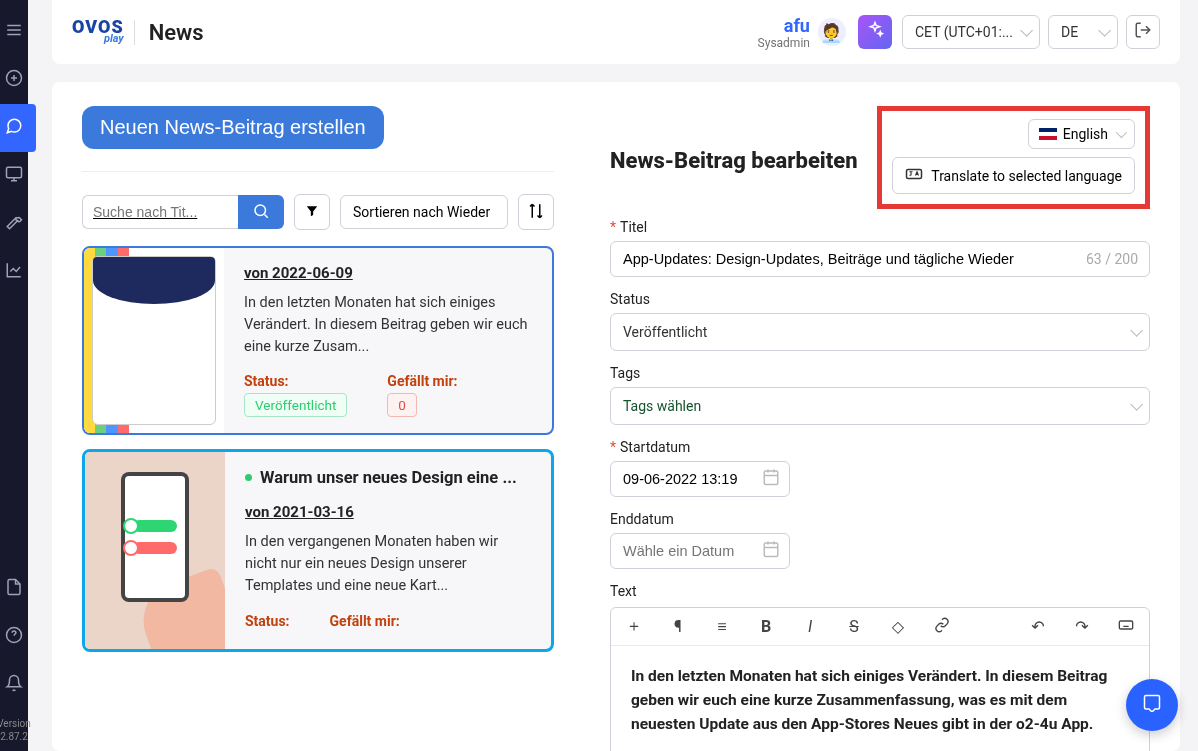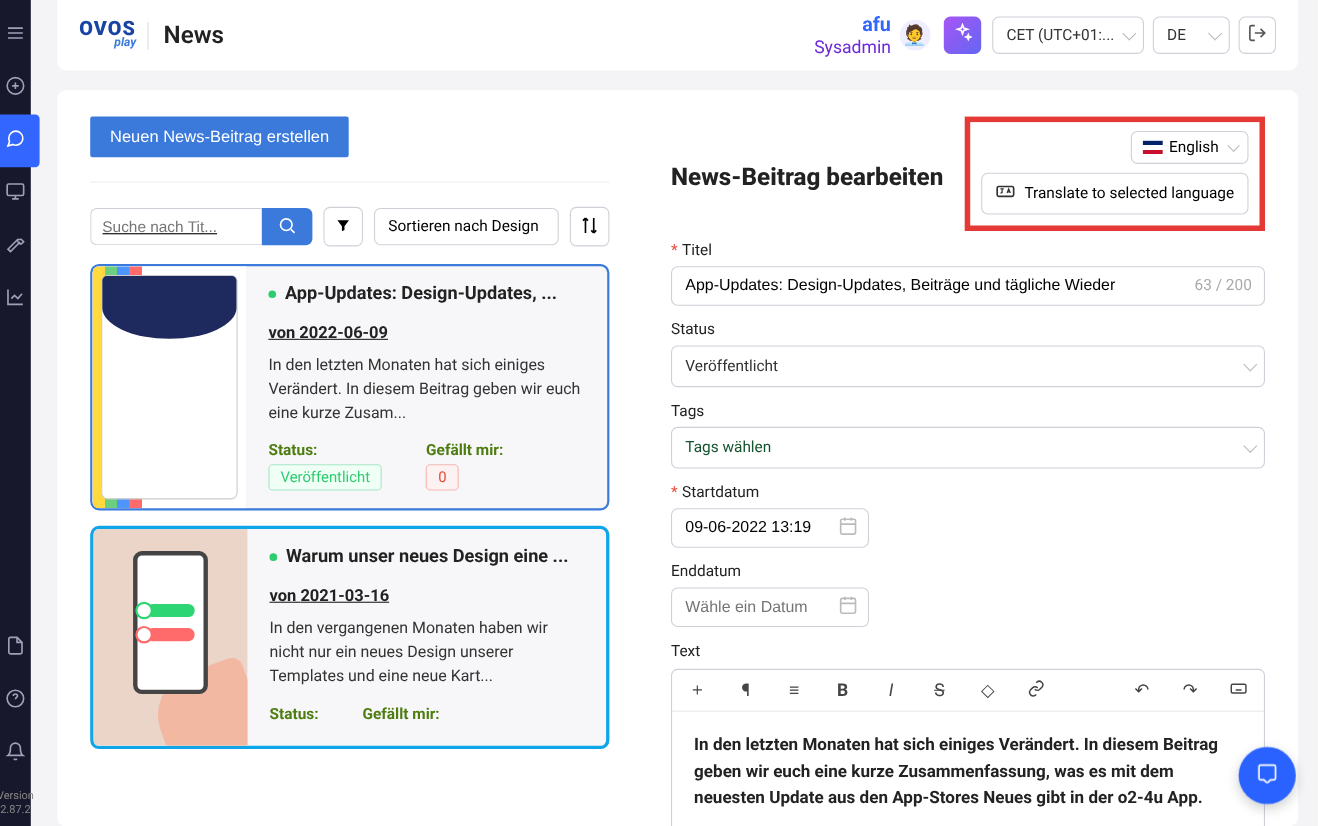--- a/index.html
+++ b/index.html
@@ -20,52 +20,52 @@
     
     
     .topbar { background: white; display: flex; align-items: center; height: 64px; padding: 0 20px; border-radius: 0 0 8px 8px; margin-bottom: 18px; }
     .brand { display: flex; align-items: center; gap: 10px; }
     .brand-logo { font-weight: 900; font-size: 18px; color: #1944a3; letter-spacing: 1px; line-height: 0.8; }
     .brand-logo .play { color: #3b7adb; font-size: 11px; font-style: italic; display: block; text-align: right; letter-spacing: 0; font-weight: 700; }
     .brand-title { font-size: 22px; font-weight: 600; color: #222; border-left: 1px solid #ddd; padding-left: 14px; }
     .topbar-spacer { flex: 1; }
     .topbar-user { text-align: right; margin-right: 8px; }
     .topbar-user .name { color: #3366ff; font-weight: 700; font-size: 18px; }
-    .topbar-user .role { color: #6d28d9; font-size: 16px; }
+    .topbar-user .role { color: #737373; font-size: 12px; }
     .avatar { width: 28px; height: 28px; border-radius: 50%; background: #eef; display: flex; align-items: center; justify-content: center; font-size: 18px; margin-right: 12px; }
     .sparkle-btn { width: 34px; height: 34px; background: linear-gradient(135deg, #a855f7, #6366f1); border-radius: 6px; display: flex; align-items: center; justify-content: center; color: white; margin-right: 10px; cursor: pointer; }
     .select-box { border: 1px solid #d0d0d8; border-radius: 6px; height: 34px; padding: 0 26px 0 12px; display: flex; align-items: center; font-size: 14px; color: #333; margin-right: 8px; cursor: pointer; position: relative; background: white; }
     .select-box::after { content: ''; position: absolute; right: 10px; width: 8px; height: 8px; border-right: 1.5px solid #bbb; border-bottom: 1.5px solid #bbb; transform: rotate(45deg) translateY(-3px); }
     .logout-btn { width: 34px; height: 34px; border: 1px solid #d0d0d8; border-radius: 6px; display: flex; align-items: center; justify-content: center; color: #555; cursor: pointer; }
 
     
     .content { flex: 1; background: white; border-radius: 8px; display: flex; padding: 24px 30px; gap: 56px; overflow: hidden; }
     .left-panel { width: 472px; display: flex; flex-direction: column; }
     .right-panel { flex: 1; }
     
-    .primary-btn { background: #3b7adb; color: white; border: none; padding: 10px 18px; border-radius: 2px; font-size: 15px; font-weight: 500; cursor: pointer; }
+    .primary-btn { background: #3b7adb; color: white; border: none; padding: 10px 18px; border-radius: 12px; font-size: 20px; font-weight: 500; cursor: pointer; }
     .divider-hr { border: none; border-top: 1px solid #eee; margin: 22px 0; }
     
     .filter-row { display: flex; gap: 10px; margin-bottom: 16px; align-items: center; }
     .search-group { display: flex; flex: 0 0 auto; }
     .search-input { border: 1px solid #d0d0d8; border-right: none; border-radius: 6px 0 0 6px; padding: 8px 10px; width: 156px; font-size: 14px; text-decoration: underline; }
     .search-btn { background: #3b7adb; color: white; border: none; border-radius: 0 6px 6px 0; width: 46px; display: flex; align-items: center; justify-content: center; cursor: pointer; }
     .icon-btn { border: 1px solid #d0d0d8; background: white; border-radius: 6px; width: 36px; height: 36px; display: flex; align-items: center; justify-content: center; cursor: pointer; }
     .sort-select { border: 1px solid #d0d0d8; border-radius: 6px; padding: 8px 12px; font-size: 14px; cursor: pointer; flex: 1; background: white; }
     
     .news-card { border: 3px solid #0ea5e9; border-radius: 8px; display: flex; margin-bottom: 14px; overflow: hidden; background: #f7f7f9; cursor: pointer; }
     .news-card.selected { border: 2px solid #3b7adb; }
     .news-thumb { width: 140px; background: #e8eaf0; position: relative; overflow: hidden; }
     .news-body { flex: 1; padding: 16px 20px; }
     .news-title { font-size: 16.5px; font-weight: 700; color: #222; margin-bottom: 16px; display: flex; align-items: center; gap: 8px; }
     .dot-green { width: 7px; height: 7px; background: #2ecc71; border-radius: 50%; display: inline-block; flex-shrink: 0; }
     .news-date { font-size: 15px; font-weight: 700; color: #222; margin-bottom: 10px; text-decoration: underline; }
     .news-excerpt { font-size: 14.5px; color: #333; line-height: 1.5; margin-bottom: 16px; }
     .news-meta { display: flex; gap: 40px; }
-    .meta-label { font-size: 14px; font-weight: 700; color: #4d7c0f; margin-bottom: 4px; }
+    .meta-label { font-size: 14px; font-weight: 700; color: #c2410c; margin-bottom: 4px; }
     .tag-pill { border: 1px solid; border-radius: 4px; padding: 3px 10px; font-size: 13.5px; display: inline-block; }
     .tag-green { color: #2ecc71; border-color: #a8e6c5; background: #f0fff5; }
     .tag-red { color: #e74c3c; border-color: #f5b7b1; background: #fdf2f2; }
 
     
     .thumb-phone { position: absolute; inset: 8px; background: white; border-radius: 6px; border: 1px solid #ccc; }
     .thumb-phone .hdr { background: #1e2a5e; height: 28%; border-radius: 4px 4px 50% 50%; }
     .thumb2-phone { position: absolute; width: 68px; height: 130px; left: 36px; top: 20px; background: #444; border-radius: 8px; }
     .thumb2-phone .scr { position: absolute; inset: 4px; background: white; border-radius: 4px; display: flex; flex-direction: column; align-items: center; justify-content: center; gap: 10px; }
     .pill { width: 44px; height: 12px; border-radius: 8px; }
@@ -214,40 +214,36 @@
                     <circle cx="11" cy="11" r="7"></circle>
                     <path d="M21 21l-4.3-4.3"></path>
                   </svg></span>
             </button>
           </div>
           <button class="icon-btn">
             <span class="icon-fill"><svg viewBox="0 0 24 24" width="14" height="14">
                   <path d="M3 4h18l-7 9v6l-4 2v-8z"></path>
                 </svg></span>
           </button>
-          <div class="sort-select"><span>Sortieren nach Design</span></div>
+          <div class="sort-select"><span>Sortieren nach Wieder</span></div>
           <button class="icon-btn">
             <span class="icon"><svg viewBox="0 0 24 24" width="14" height="14">
                   <path d="M7 3v18M7 3l-3 3M7 3l3 3M17 21V3M17 21l3-3M17 21l-3-3"></path>
                 </svg></span>
           </button>
         </div>
 
         <div class="news-card selected">
           <div class="news-thumb">
             <div style="position:absolute;inset:0;background:linear-gradient(90deg,#ffd93d 8%,#6bcf7f 8% 16%,#4d96ff 16% 24%,#ff6b6b 24% 32%, #fff 32%);"></div>
             <div class="thumb-phone">
                 <div class="hdr"></div>
               </div>
           </div>
           <div class="news-body">
-            <div class="news-title">
-                <span class="dot-green"></span>
-                <span>App-Updates: Design-Updates, ...</span>
-              </div>
             <div class="news-date"><span>von </span><span>2022-06-09</span></div>
             <div class="news-excerpt">In den letzten Monaten hat sich einiges Verändert. In diesem Beitrag geben wir euch eine kurze Zusam...</div>
             <div class="news-meta">
               <div>
                 <div class="meta-label">Status:</div>
                 <div class="tag-pill tag-green">Veröffentlicht</div>
               </div>
               <div>
                 <div class="meta-label">Gefällt mir:</div>
                 <div class="tag-pill tag-red">0</div>

